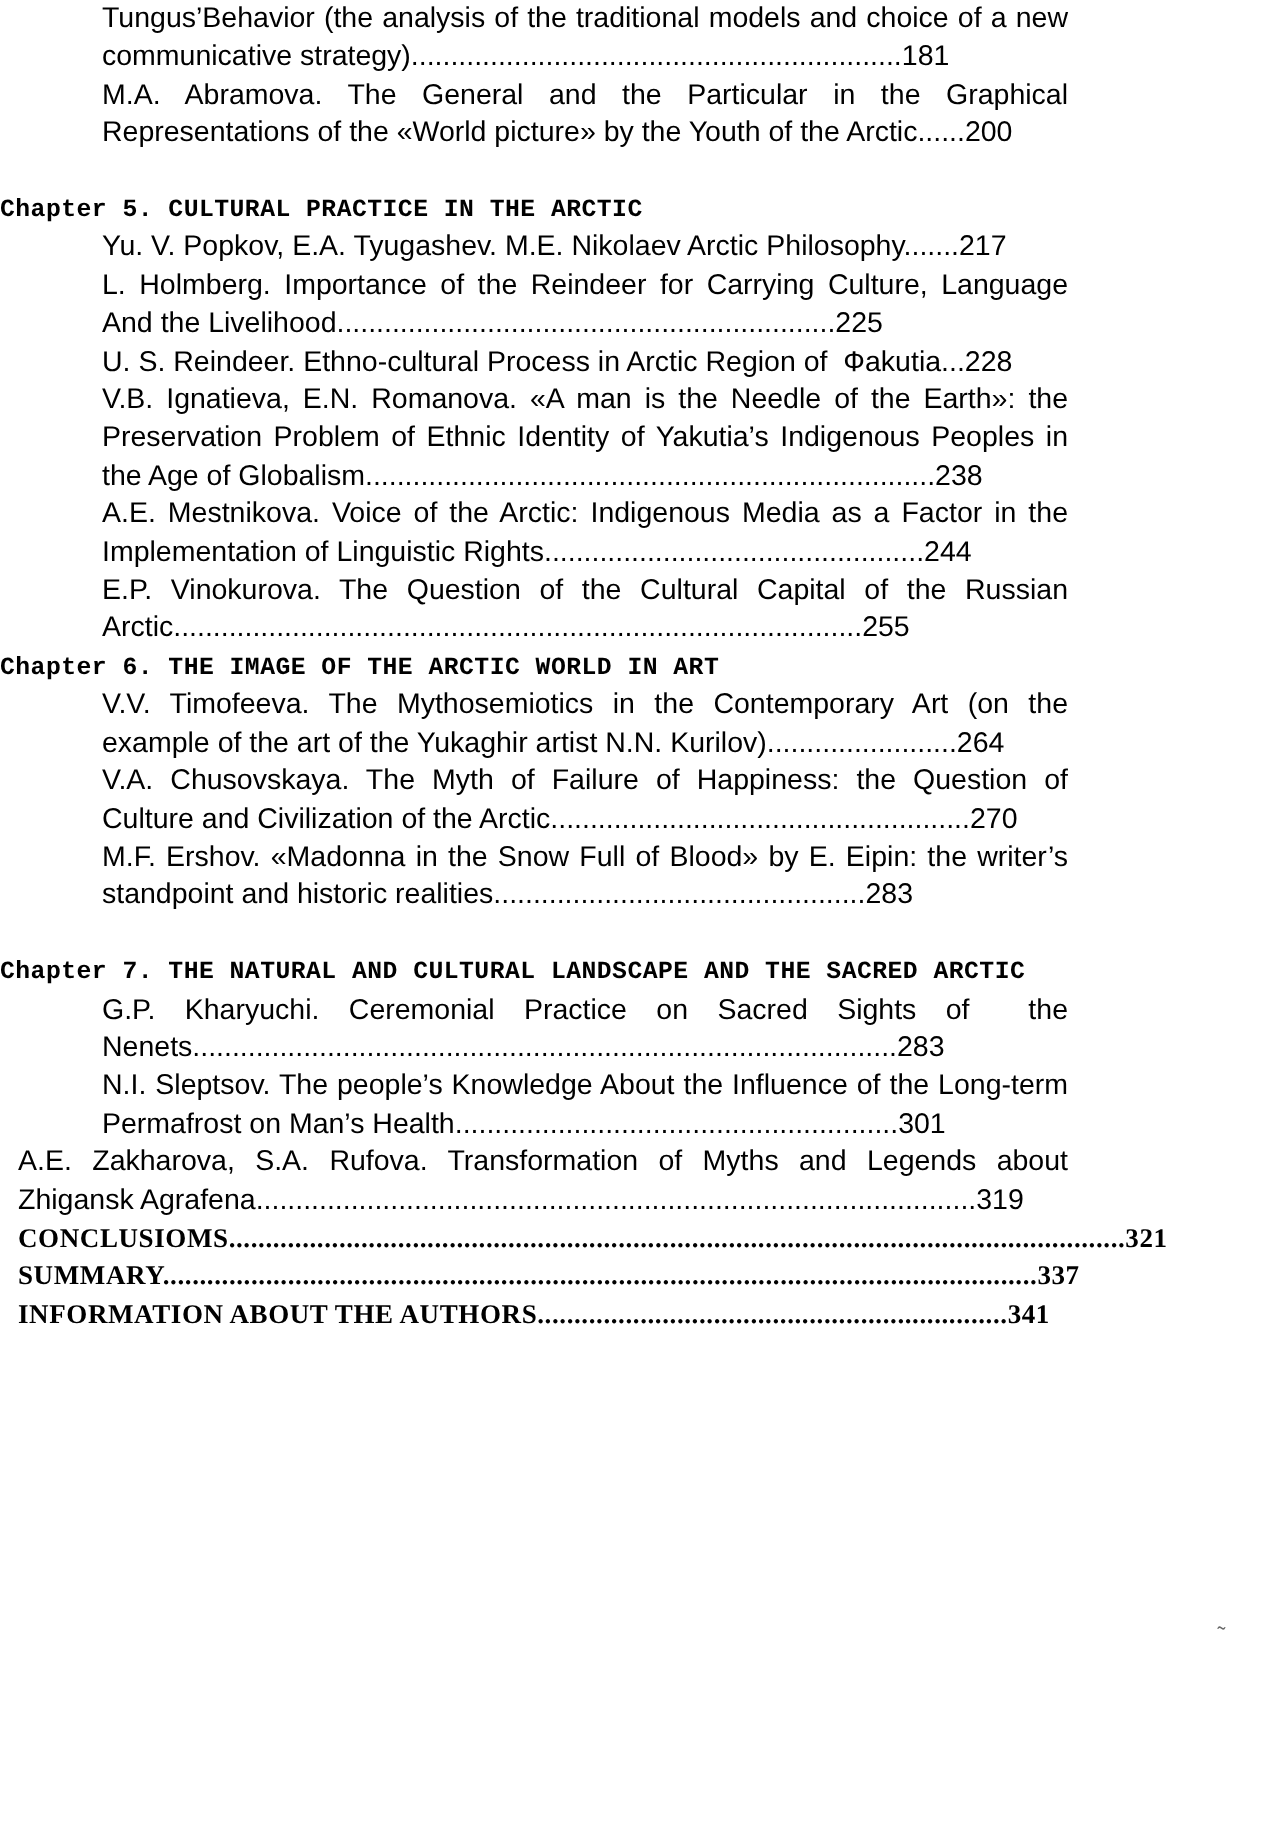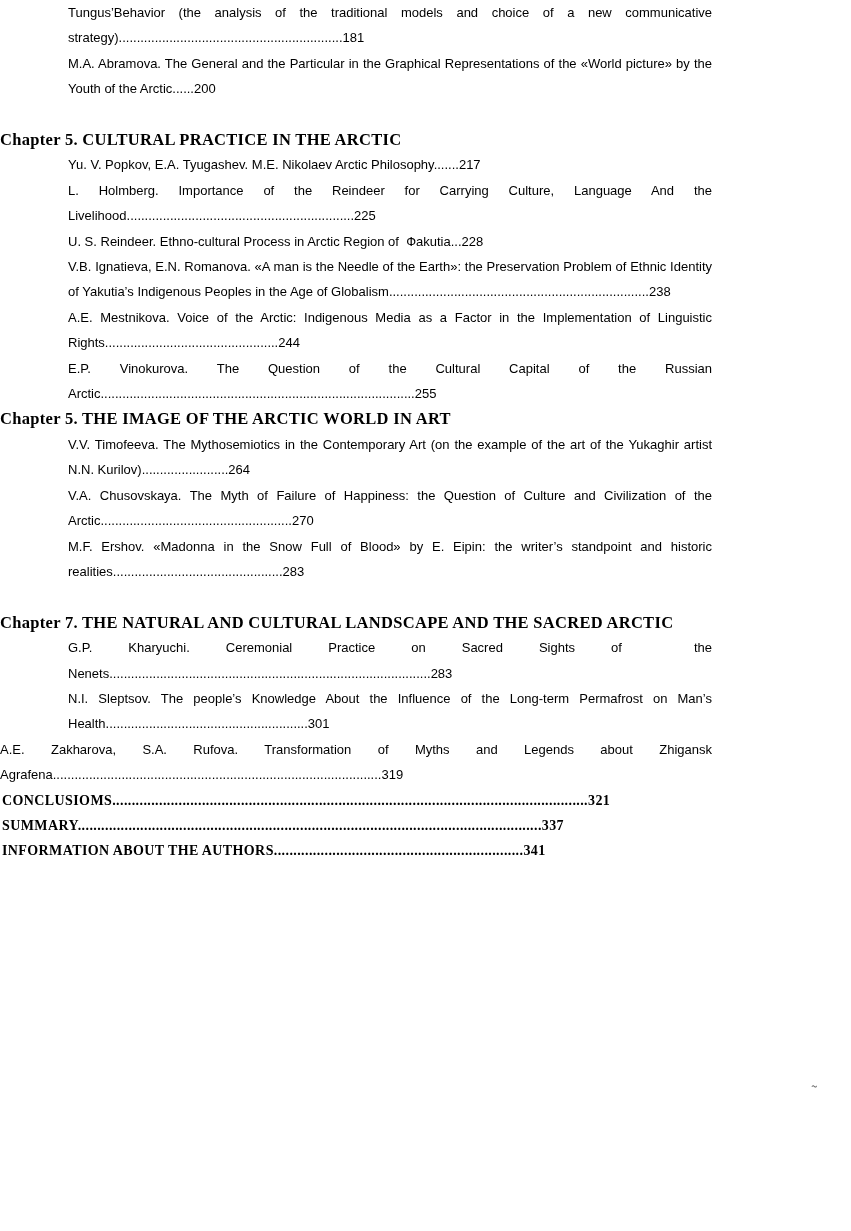--- a/index.html
+++ b/index.html
@@ -23,50 +23,50 @@
     padding: 0 140px 0 0;
   }
   .content {
     position: absolute;
     left: 0px;
     top: 0px;
     width: 712px;
   }
   .toc-entry {
     font-family: "Liberation Sans", sans-serif;
-    font-size: 13px;
+    font-size: 19px;
     line-height: 25.4px;
     text-align: justify;
     margin: 0;
     white-space: pre-wrap;
     word-spacing: 0px;
   }
   .indent {
     padding-left: 68px;
   }
   .noindent {
-    padding-left: 0px;
+    padding-left: 12px;
   }
   .chapter-head {
-    font-family: Liberation Serif, serif;
+    font-family: Liberation Mono, monospace;
     font-weight: bold;
     font-size: 16.5px;
     line-height: 25.4px;
     letter-spacing: 0.3px;
     margin: 0;
     padding-left: 0px;
   }
   .back-head {
     font-family: "Liberation Serif", serif;
     font-weight: bold;
-    font-size: 14px;
+    font-size: 18px;
     line-height: 25.4px;
     letter-spacing: 0.4px;
     margin: 0;
-    padding-left: 2px;
+    padding-left: 12px;
   }
   .spacer {
     height: 25.4px;
   }
   .corner-mark {
     position: absolute;
     right: 22px;
     bottom: 132px;
     width: 18px;
     height: 14px;
@@ -88,21 +88,21 @@
     <div class="spacer"></div>
 
     <p class="chapter-head">Chapter 5. CULTURAL PRACTICE IN THE ARCTIC</p>
     <p class="toc-entry indent">Yu. V. Popkov, E.A. Tyugashev. M.E. Nikolaev Arctic Philosophy.......217</p>
     <p class="toc-entry indent">L. Holmberg. Importance of the Reindeer for Carrying Culture, Language And the Livelihood...............................................................225</p>
     <p class="toc-entry indent">U. S. Reindeer. Ethno-cultural Process in Arctic Region of  Фakutia...228</p>
     <p class="toc-entry indent">V.B. Ignatieva, E.N. Romanova. «A man is the Needle of the Earth»: the Preservation Problem of Ethnic Identity of Yakutia’s Indigenous Peoples in the Age of Globalism........................................................................238</p>
     <p class="toc-entry indent">A.E. Mestnikova. Voice of the Arctic: Indigenous Media as a Factor in the Implementation of Linguistic Rights................................................244</p>
     <p class="toc-entry indent">E.P. Vinokurova. The Question of the Cultural Capital of the Russian  Arctic.......................................................................................255</p>
 
-    <p class="chapter-head">Chapter 5. THE IMAGE OF THE ARCTIC WORLD IN ART</p>
+    <p class="chapter-head">Chapter 6. THE IMAGE OF THE ARCTIC WORLD IN ART</p>
     <p class="toc-entry indent">V.V. Timofeeva. The Mythosemiotics in the Contemporary Art (on the example of the art of the Yukaghir artist N.N. Kurilov)........................264</p>
     <p class="toc-entry indent">V.A. Chusovskaya. The Myth of Failure of Happiness: the Question of Culture and Civilization of the Arctic.....................................................270</p>
     <p class="toc-entry indent">M.F. Ershov. «Madonna in the Snow Full of Blood» by E. Eipin: the writer’s standpoint and historic realities...............................................283</p>
 
     <div class="spacer"></div>
 
     <p class="chapter-head">Chapter 7. THE NATURAL AND CULTURAL LANDSCAPE AND THE SACRED ARCTIC</p>
     <p class="toc-entry indent">G.P. Kharyuchi. Ceremonial Practice on Sacred Sights of  the Nenets.........................................................................................283</p>
     <p class="toc-entry indent">N.I. Sleptsov. The people’s Knowledge About the Influence of the Long-term Permafrost on Man’s Health........................................................301</p>
     <p class="toc-entry noindent">A.E. Zakharova, S.A. Rufova. Transformation of Myths and Legends about Zhigansk Agrafena...........................................................................................319</p>

